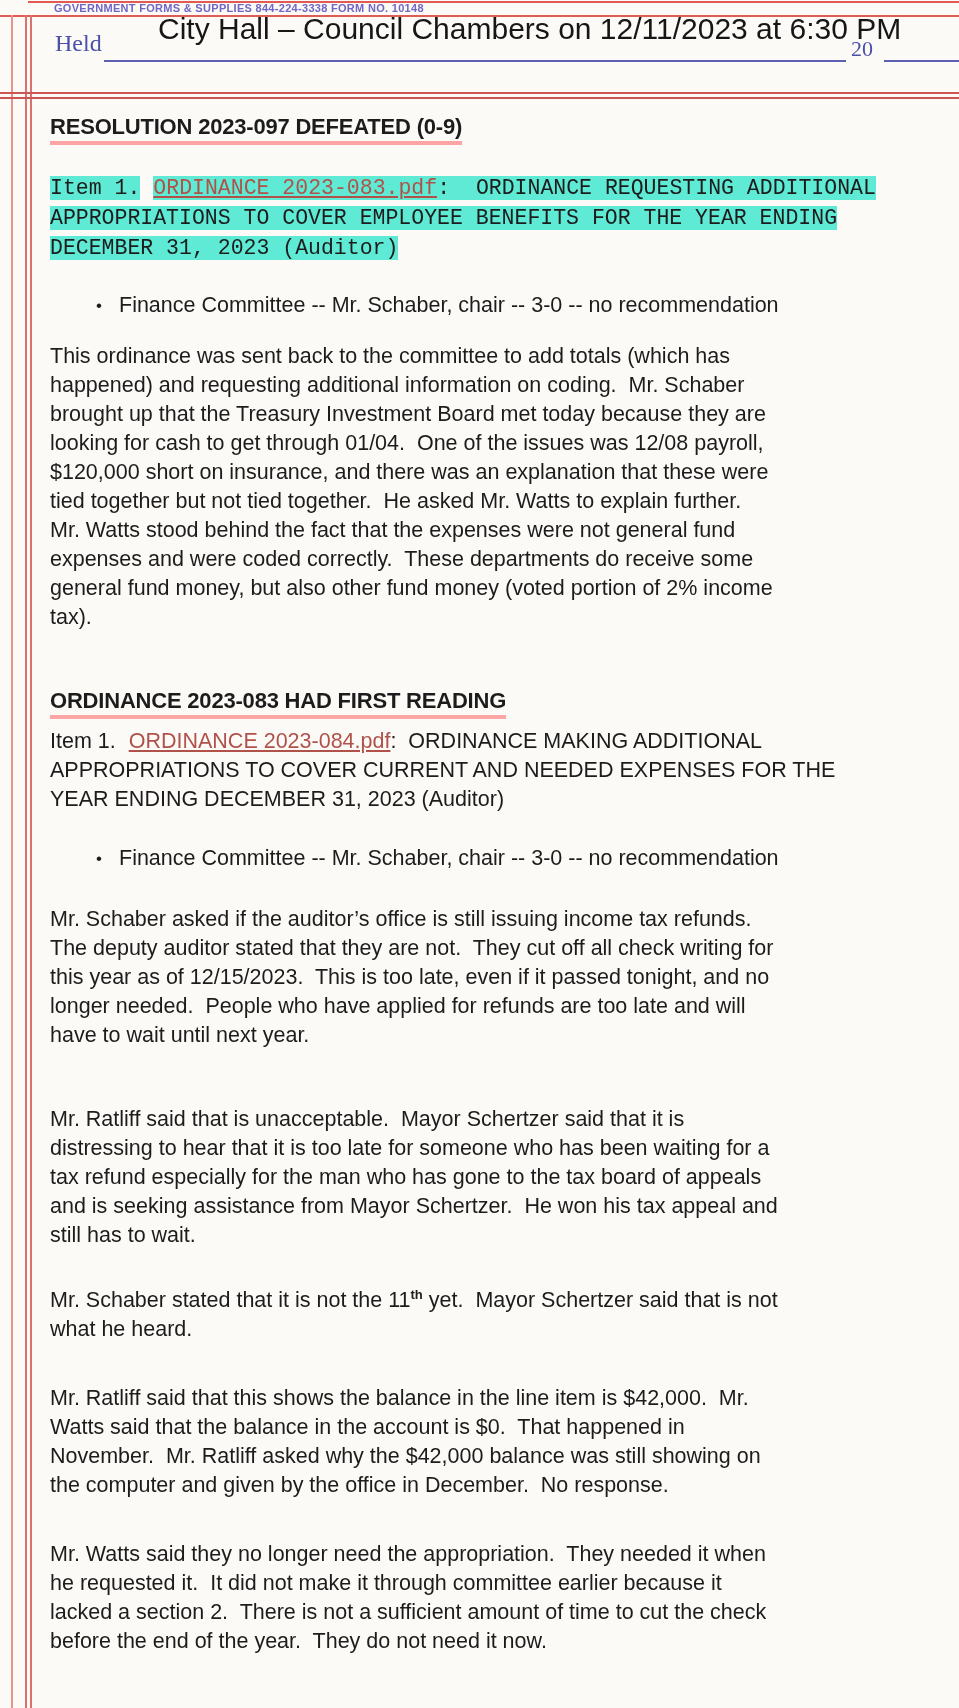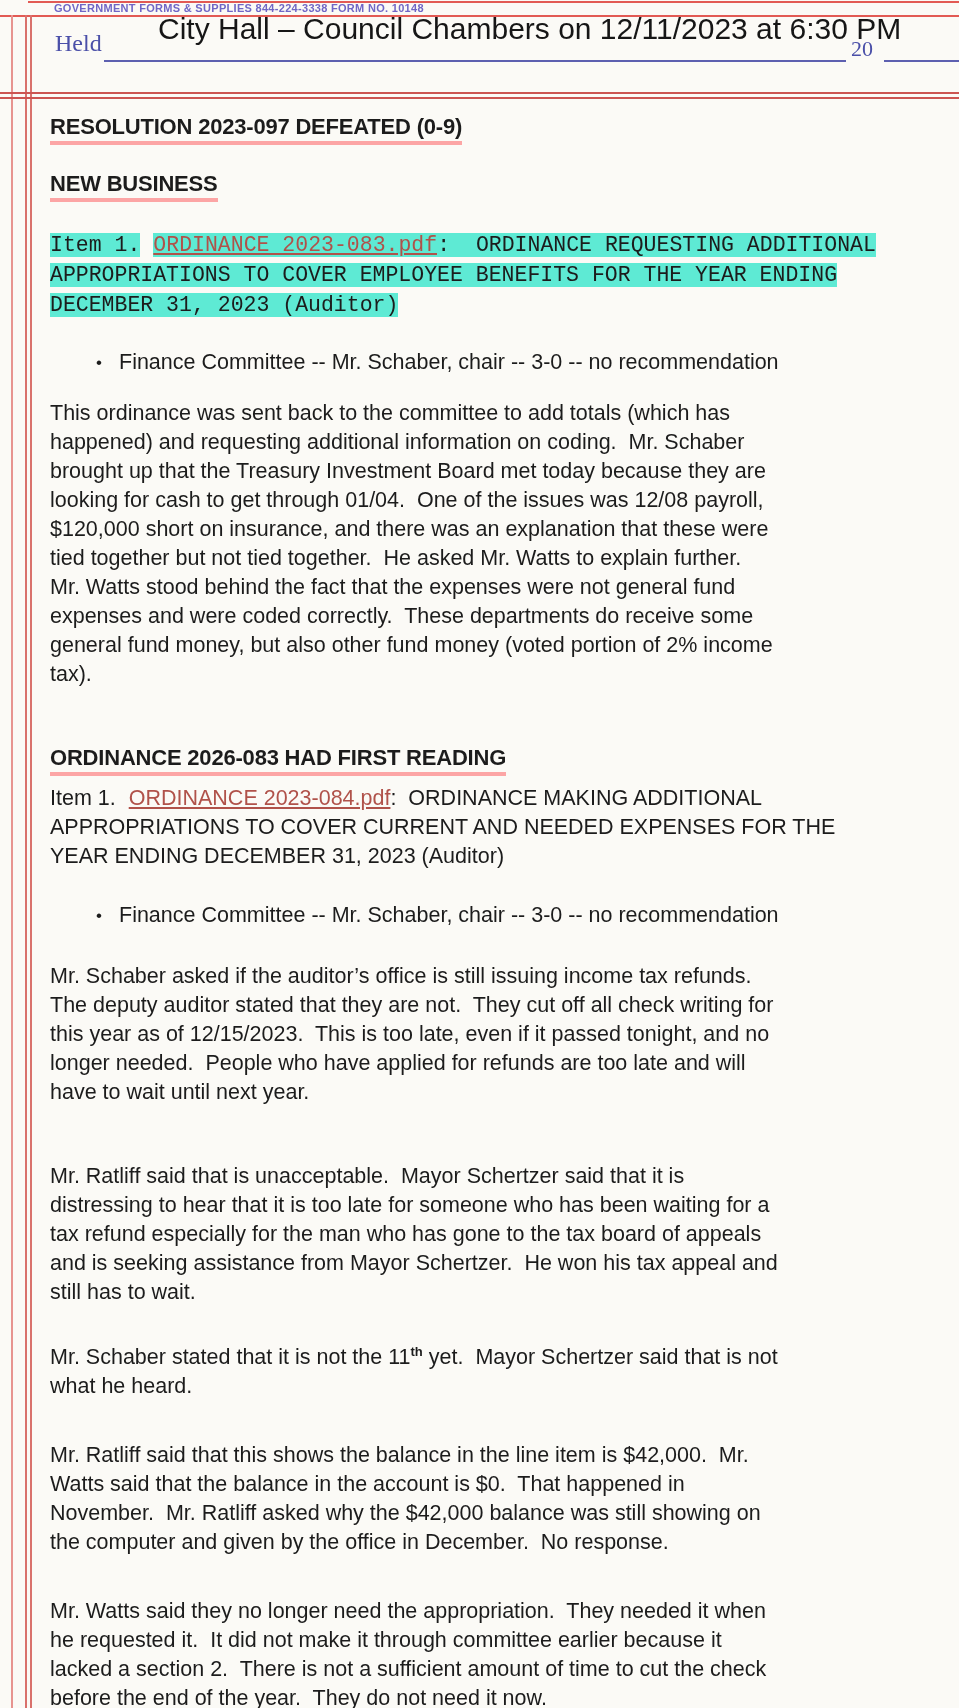--- a/index.html
+++ b/index.html
@@ -69,21 +69,20 @@
 <div class="held-line-1"></div>
 <div class="page-num">20</div>
 <div class="held-line-2"></div>
 <div class="rule rule-h-dbl-a"></div>
 <div class="rule rule-h-dbl-b"></div>
 
 <div class="body-col">
 
   <div class="heading h-resolution"><span>RESOLUTION 2023-097 DEFEATED (0-9)</span></div>
 
-  <div class="heading h-newbiz"><span>NEW BUSINESS</span></div>
 
   <div class="para item-block"><span class="hl">Item 1.</span><span class="hl doc-link">ORDINANCE 2023-083.pdf</span><span class="hl">:  ORDINANCE REQUESTING ADDITIONAL
 APPROPRIATIONS TO COVER EMPLOYEE BENEFITS FOR THE YEAR ENDING
 DECEMBER 31, 2023 (Auditor)</span></div>
 
   <div class="bullet-row">
     <span class="bullet-dot">•</span>
     <span>Finance Committee -- Mr. Schaber, chair -- 3-0 -- no recommendation</span>
   </div>
 
@@ -91,21 +90,21 @@
 happened) and requesting additional information on coding.  Mr. Schaber
 brought up that the Treasury Investment Board met today because they are
 looking for cash to get through 01/04.  One of the issues was 12/08 payroll,
 $120,000 short on insurance, and there was an explanation that these were
 tied together but not tied together.  He asked Mr. Watts to explain further.
 Mr. Watts stood behind the fact that the expenses were not general fund
 expenses and were coded correctly.  These departments do receive some
 general fund money, but also other fund money (voted portion of 2% income
 tax).</div>
 
-  <div class="heading h-firstreading"><span>ORDINANCE 2026-083 HAD FIRST READING</span></div>
+  <div class="heading h-firstreading"><span>ORDINANCE 2023-083 HAD FIRST READING</span></div>
 
   <div class="para item2-block"><span>Item 1.</span><span class="doc-link">ORDINANCE 2023-084.pdf</span><span>:  ORDINANCE MAKING ADDITIONAL
 APPROPRIATIONS TO COVER CURRENT AND NEEDED EXPENSES FOR THE
 YEAR ENDING DECEMBER 31, 2023 (Auditor)</span></div>
 
   <div class="bullet-row bullet-row-2">
     <span class="bullet-dot">•</span>
     <span>Finance Committee -- Mr. Schaber, chair -- 3-0 -- no recommendation</span>
   </div>
 

